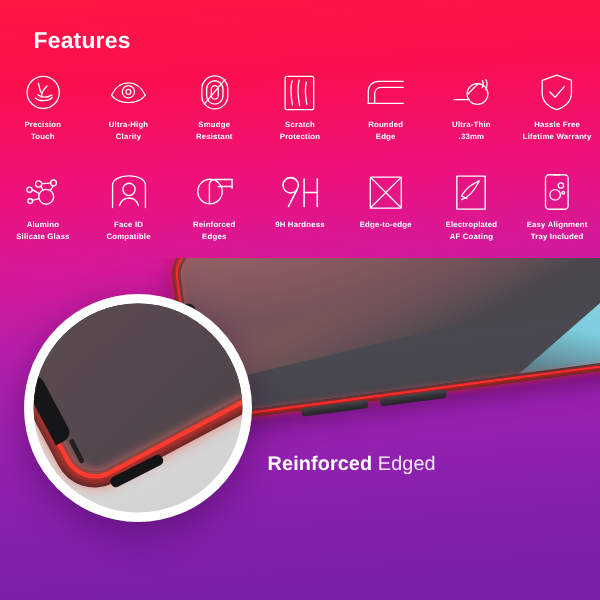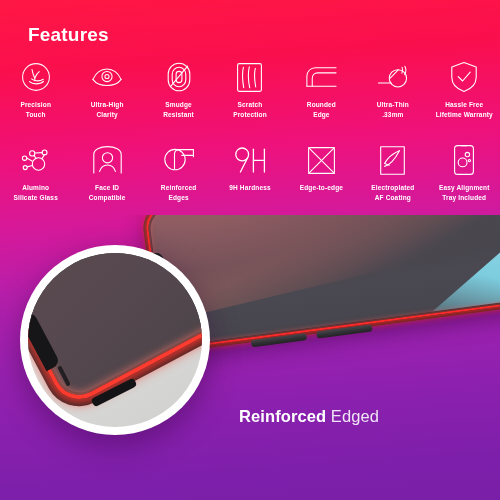--- a/index.html
+++ b/index.html
@@ -163,21 +163,21 @@
   }
   .mag-seam{
     position:absolute;left:34px;bottom:40px;
     width:4px;height:22px;border-radius:2px;
     background:rgba(20,20,22,.8);
     transform:rotate(-27deg);
   }
 
   
   .copy{
-    position:absolute;left:239px;top:378px;width:245px;margin-top:29px;
+    position:absolute;left:223px;top:378px;width:245px;
   }
   .copy h2{
     margin:0 0 9px 0;
     font-size:16.5px;font-weight:normal;color:#f0e4f5;
     letter-spacing:.1px;
   }
   .copy h2 b{font-weight:bold;color:#ffffff;}
   .copy p{
     margin:0;
     font-size:8px;line-height:1.85;color:#f2e6f6;

